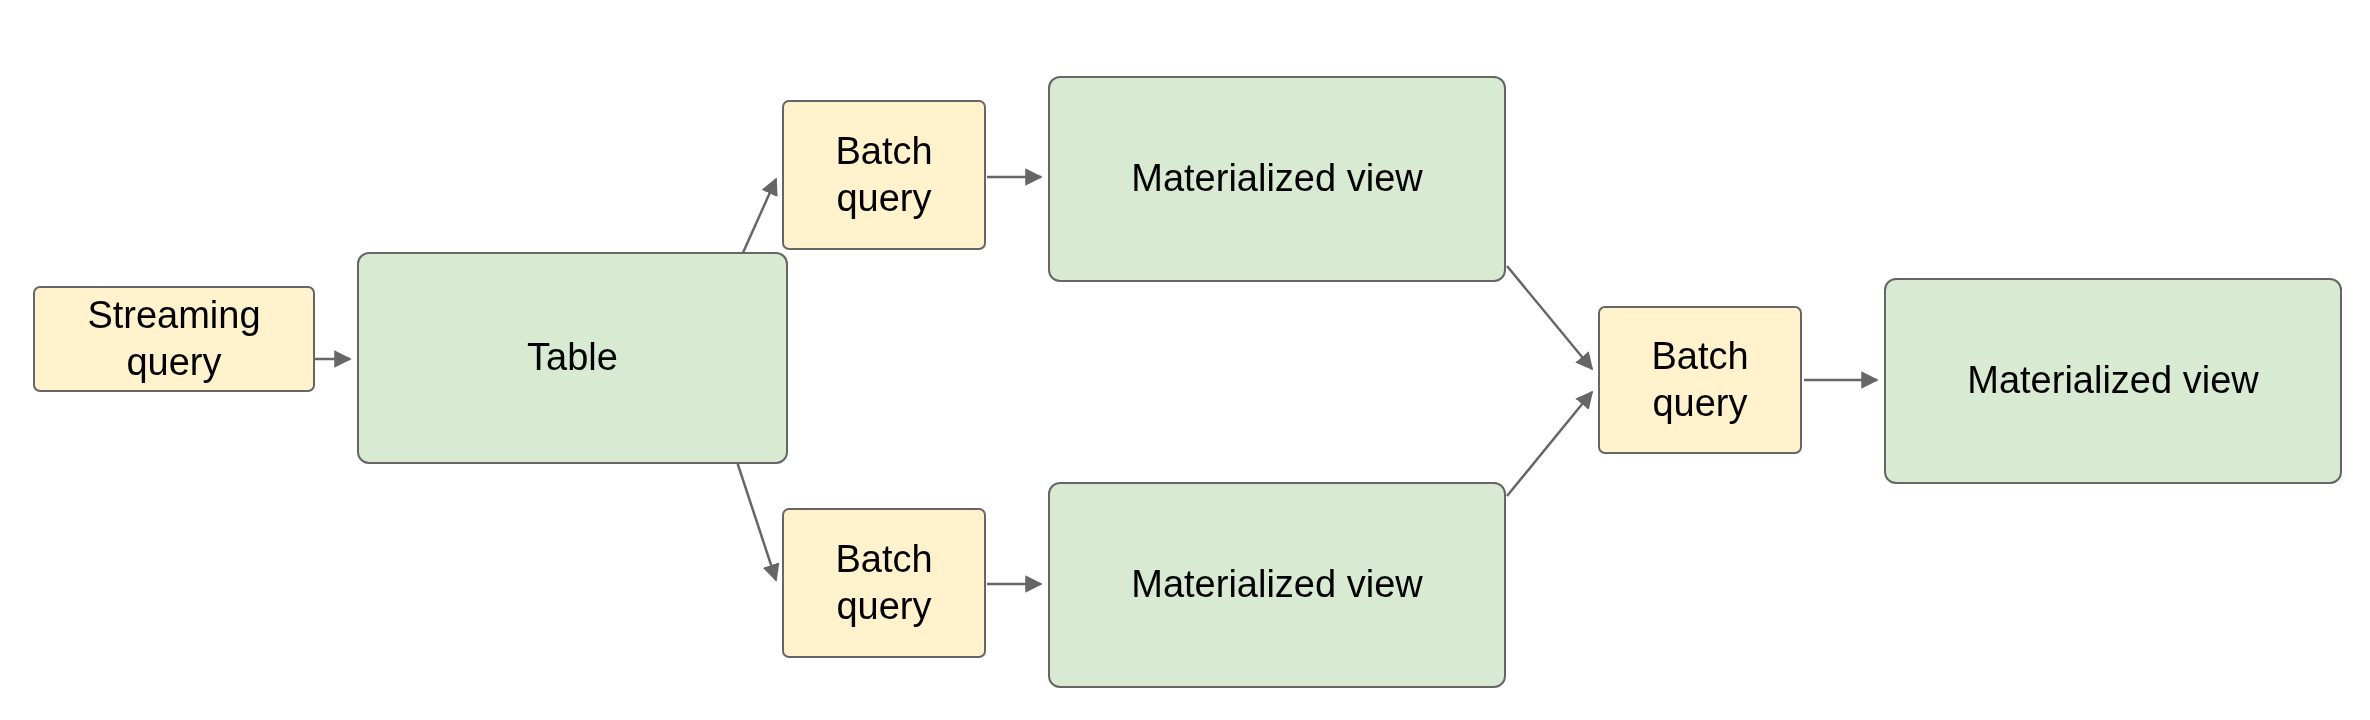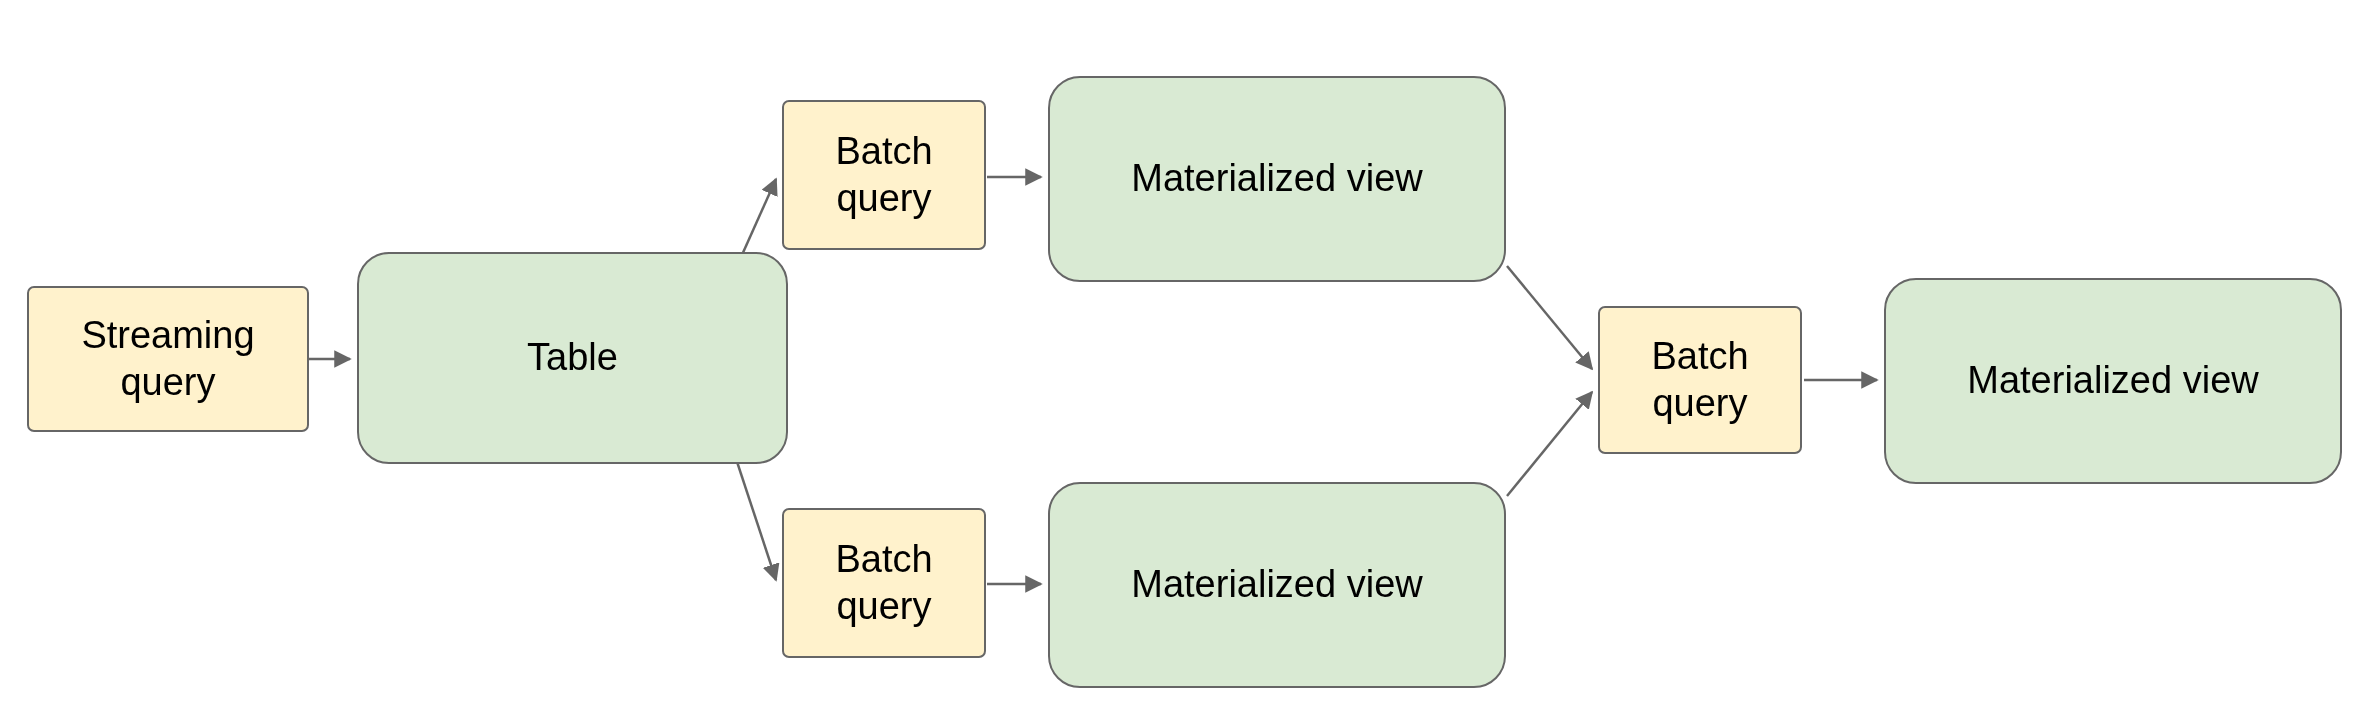--- a/index.html
+++ b/index.html
@@ -25,25 +25,25 @@
     color: var(--text, #000000);
     border: 2.5px solid var(--border, #666666);
     padding: 10px;
   }
   .node.query {
     background: var(--query_fill, #fff2cc);
     border-radius: 7px;
   }
   .node.data {
     background: var(--data_fill, #d9ead3);
-    border-radius: 32px;
+    border-radius: 12px;
     justify-content: center;
   }
   
-  .n-streaming   { left: 27px;   top: 286px; width: 282px; height: 146px; }
+  .n-streaming   { left: 33px;   top: 286px; width: 282px; height: 106px; }
   .n-table       { left: 357px;  top: 252px; width: 431px; height: 212px; }
   .n-batch-top   { left: 782px;  top: 100px; width: 204px; height: 150px; }
   .n-mv-top      { left: 1048px; top: 76px;  width: 458px; height: 206px; }
   .n-batch-bot   { left: 782px;  top: 508px; width: 204px; height: 150px; }
   .n-mv-bot      { left: 1048px; top: 482px; width: 458px; height: 206px; }
   .n-batch-final { left: 1598px; top: 306px; width: 204px; height: 148px; }
   .n-mv-final    { left: 1884px; top: 278px; width: 458px; height: 206px; }
 
   svg.edges {
     position: absolute;

